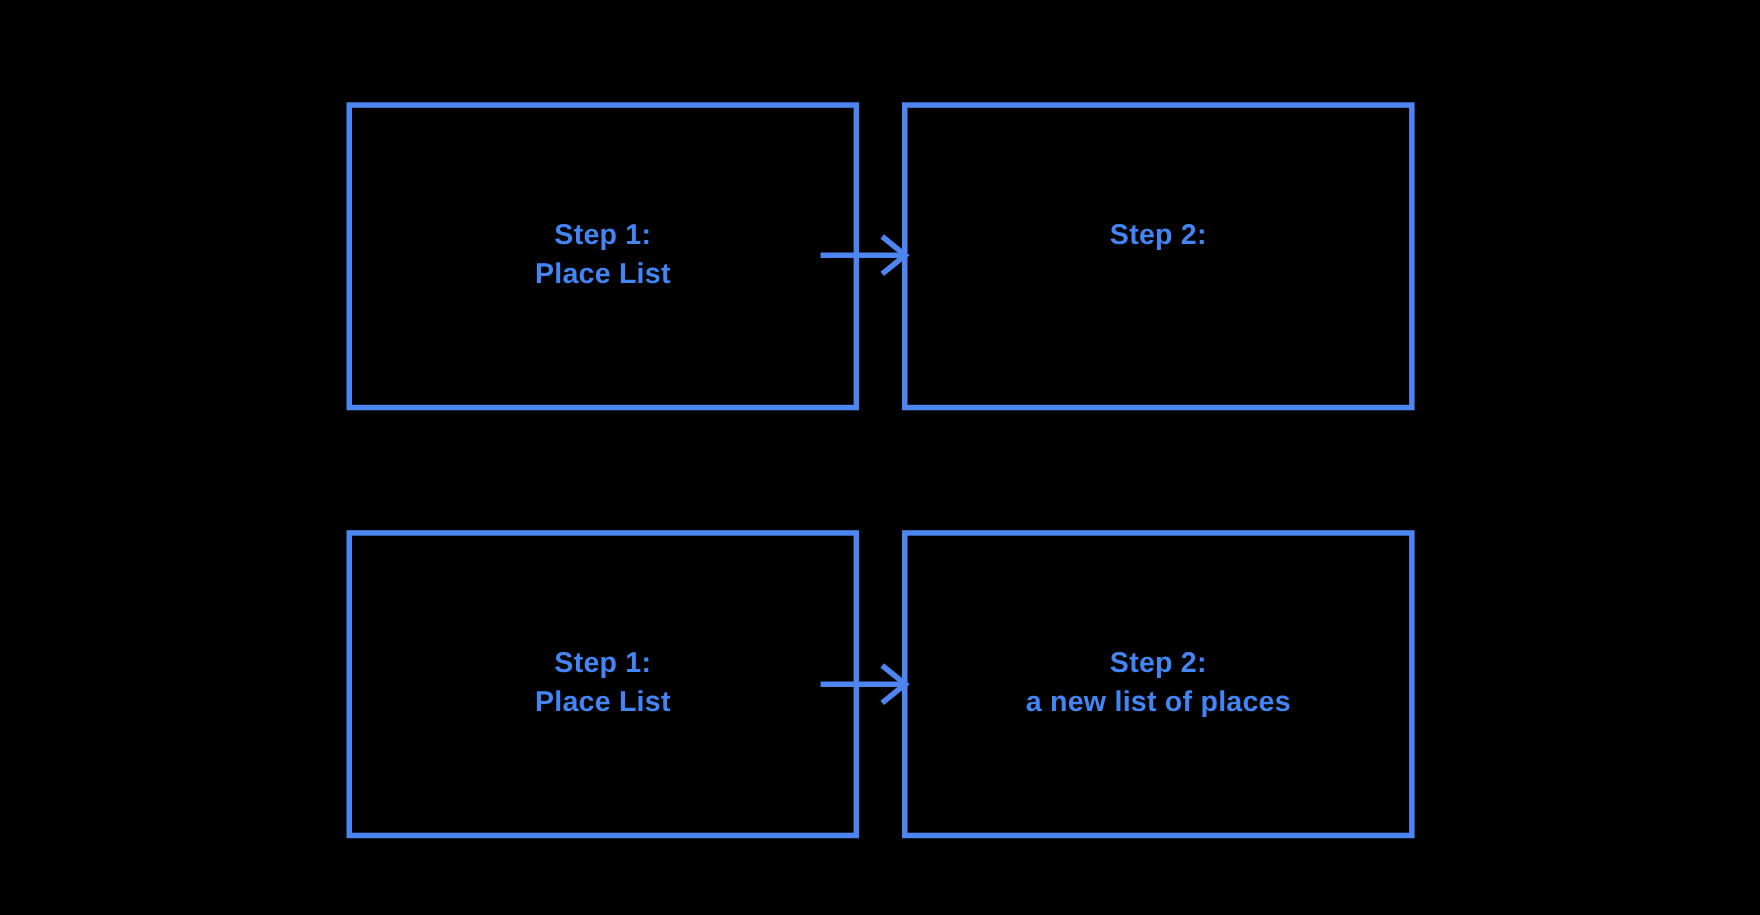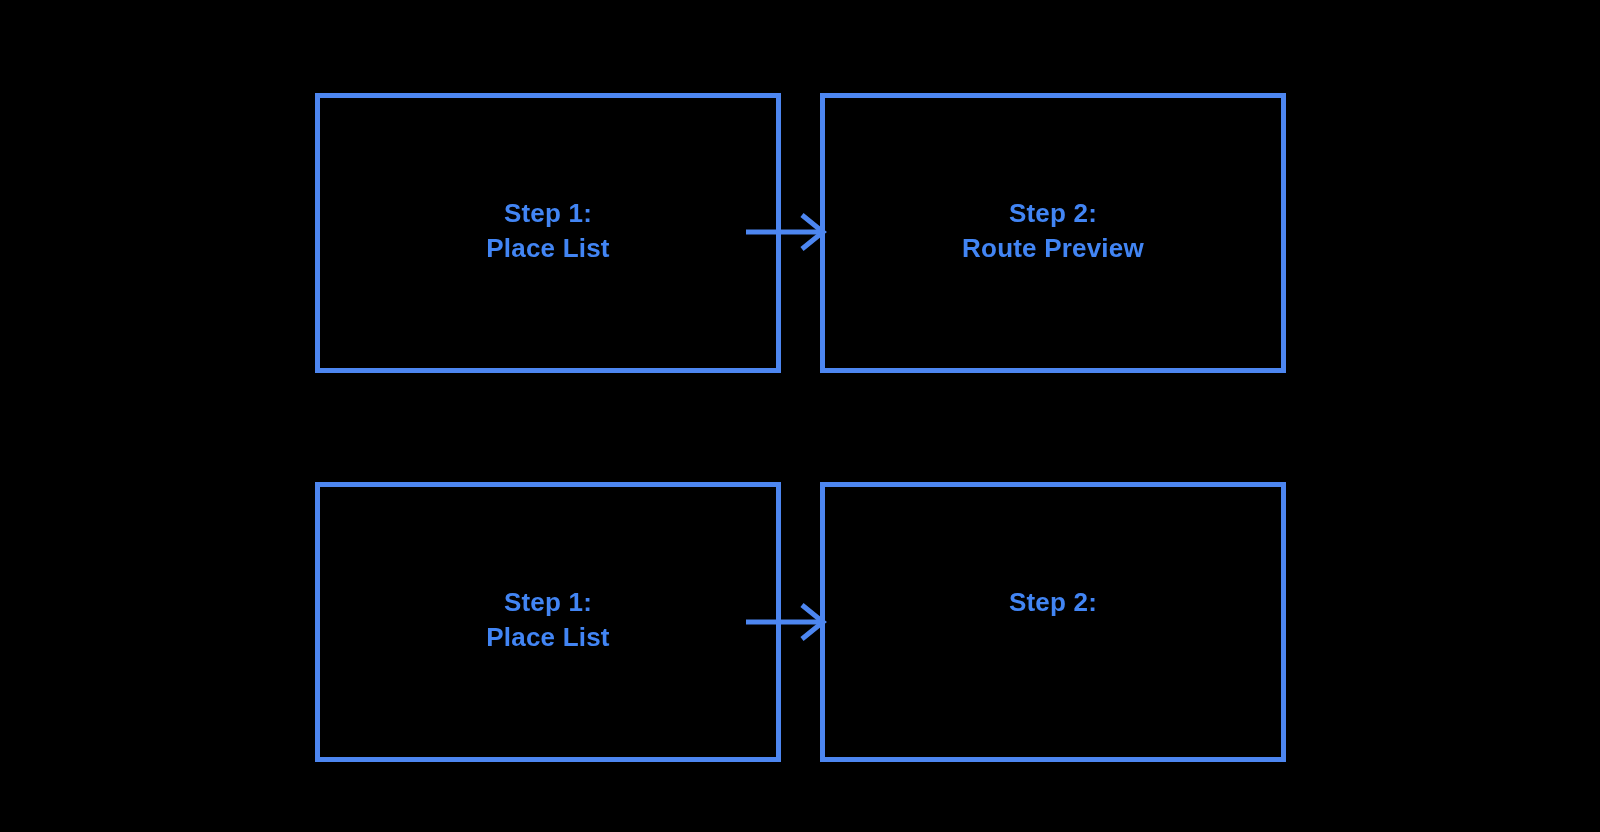--- a/index.html
+++ b/index.html
@@ -61,35 +61,35 @@
   </div>
 
   <svg class="arrow-svg arrow-row1" viewBox="0 0 90 52" xmlns="http://www.w3.org/2000/svg">
     <line x1="6" y1="26" x2="80" y2="26" stroke="#4d86f0" stroke-width="5"></line>
     <polyline points="62,9 83,26 62,43" fill="none" stroke="#4d86f0" stroke-width="5"></polyline>
   </svg>
 
   <div class="flow-box box-row1-right">
     <div class="box-text">
       <span class="box-line">Step 2:</span>
-      <span class="box-line">Route Preview</span>
     </div>
   </div>
 
   <div class="flow-box box-row2-left">
     <div class="box-text">
       <span class="box-line">Step 1:</span>
       <span class="box-line">Place List</span>
     </div>
   </div>
 
   <svg class="arrow-svg arrow-row2" viewBox="0 0 90 52" xmlns="http://www.w3.org/2000/svg">
     <line x1="6" y1="26" x2="80" y2="26" stroke="#4d86f0" stroke-width="5"></line>
     <polyline points="62,9 83,26 62,43" fill="none" stroke="#4d86f0" stroke-width="5"></polyline>
   </svg>
 
   <div class="flow-box box-row2-right">
     <div class="box-text">
       <span class="box-line">Step 2:</span>
+      <span class="box-line">a new list of places</span>
     </div>
   </div>
 
 </div>
 
 </body></html>

